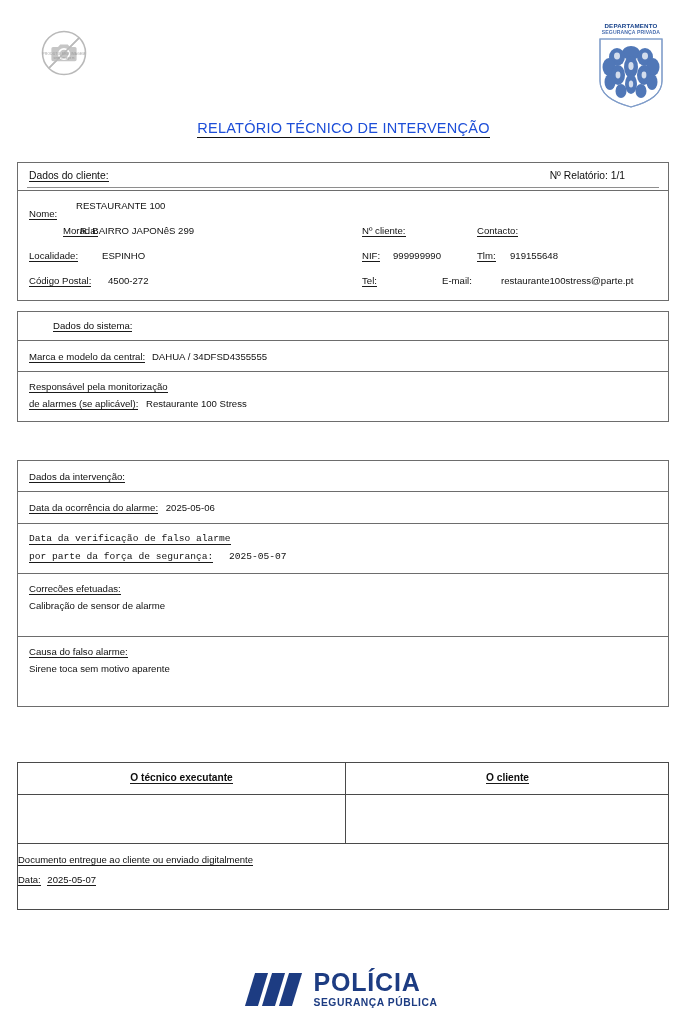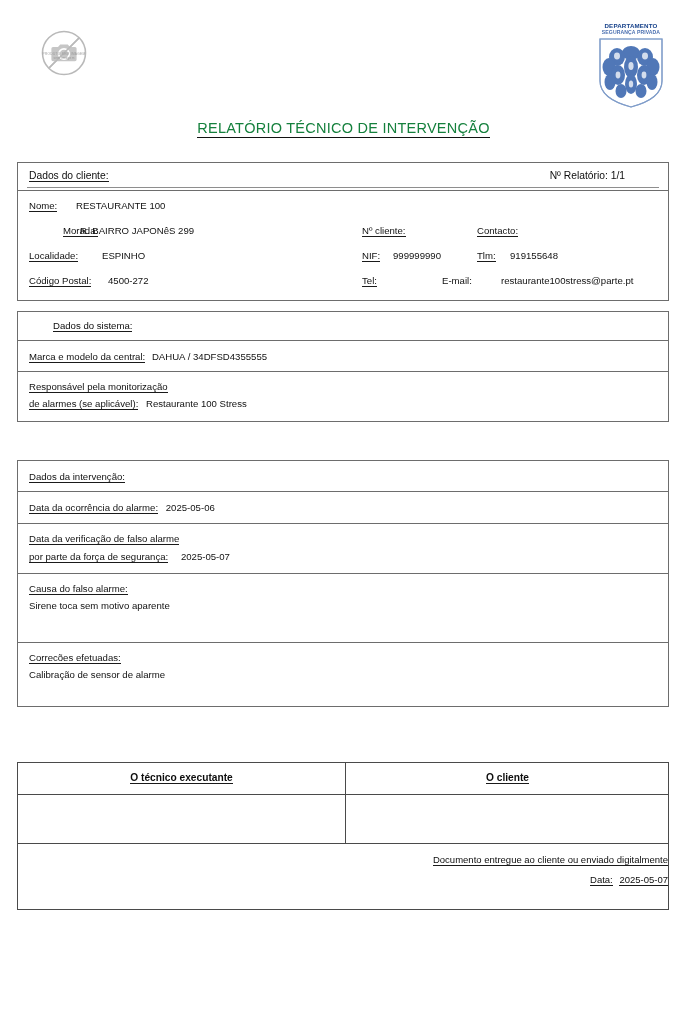--- a/index.html
+++ b/index.html
@@ -76,21 +76,21 @@
 
   
   .doc-title {
     position: absolute;
     top: 120px;
     left: 0;
     width: 687px;
     text-align: center;
     font-size: 14.5px;
     letter-spacing: .25px;
-    color: #15803d;
+    color: #1d4ed8;
   }
   .doc-title span {
     border-bottom: 1px solid #111;
     padding-bottom: 1px;
   }
 
   
   .block {
     position: absolute;
     left: 17px;
@@ -168,21 +168,21 @@
     position: absolute; left: 0; width: 327px; top: 9px;
     text-align: center; font-size: 10.2px; font-weight: bold;
   }
   .sig-colR {
     position: absolute; left: 328px; width: 323px; top: 9px;
     text-align: center; font-size: 10.2px; font-weight: bold;
   }
   .sig-r3 {
     position: relative;
     height: 55px;
-    text-align: right;
+    text-align: left;
   }
   .sig-note {
     margin-top: 10px;
     font-size: 9.5px;
   }
   .sig-date {
     margin-top: 9px;
     font-size: 9.5px;
   }
 
@@ -289,21 +289,21 @@
       <div class="rel">
         <span>Nº Relatório:</span>
         <span>1/1</span>
       </div>
       <div class="rule"></div>
     </div>
 
     <div class="row" style="border-bottom:none; padding-top:3px; padding-bottom:6px;">
 
       <div class="cline">
-        <div class="cell lbl" style="left:11px;">
+        <div class="cell lbl" style="left:11px;margin-top:8px;">
           <span class="u">Nome:</span>
         </div>
         <div class="cell val" style="left:58px;">RESTAURANTE 100</div>
       </div>
 
       <div class="cline">
         <div class="cell lbl" style="left:11px;margin-left:34px;">
           <span class="u">Morada:</span>
         </div>
         <div class="cell val" style="left:62px;">R. BAIRRO JAPONêS 299</div>
@@ -383,42 +383,42 @@
       </div>
     </div>
 
     <div class="row" style="height:32px;">
       <div class="pad lbl" style="top:10px;">
         <span class="u">Data da ocorrência do alarme:</span>
         <span class="val" style="margin-left:5px;">2025-05-06</span>
       </div>
     </div>
 
-    <div class="row" style="height:50px;">
+    <div class="row" style="height:50px;font-family:Liberation Mono, monospace;">
       <div class="pad lbl" style="top:9px;">
         <span class="u">Data da verificação de falso alarme</span>
       </div>
       <div class="pad lbl" style="top:27px;">
         <span class="u">por parte da força de segurança:</span>
         <span class="val" style="margin-left:10px;">2025-05-07</span>
       </div>
     </div>
 
+    <div class="row" style="height:63px;">
+      <div class="pad lbl" style="top:9px;">
+        <span class="u">Correcões efetuadas:</span>
+      </div>
+      <div class="pad val" style="top:26px;">Calibração de sensor de alarme</div>
+    </div>
+
     <div class="row" style="height:69px;">
       <div class="pad lbl" style="top:9px;">
         <span class="u">Causa do falso alarme:</span>
       </div>
       <div class="pad val" style="top:26px;">Sirene toca sem motivo aparente</div>
-    </div>
-
-    <div class="row" style="height:63px;">
-      <div class="pad lbl" style="top:9px;">
-        <span class="u">Correcões efetuadas:</span>
-      </div>
-      <div class="pad val" style="top:26px;">Calibração de sensor de alarme</div>
     </div>
   </div>
 
   <div class="sig" style="top:762px;">
 
     <div class="sig-r1">
       <div class="sig-divider"></div>
       <div class="sig-colL">
         <span class="u">O técnico executante</span>
       </div>
@@ -437,14 +437,25 @@
       <div class="sig-note">
         <span class="u">Documento entregue ao cliente ou enviado digitalmente</span>
       </div>
       <div class="sig-date">
         <span class="u">Data:</span>
         <span class="u" style="margin-left:4px;">2025-05-07</span>
       </div>
     </div>
   </div>
 
+  <div class="psp">
+    <div class="psp-bars">
+      <div class="psp-bar"></div>
+      <div class="psp-bar"></div>
+      <div class="psp-bar"></div>
+    </div>
+    <div class="psp-words">
+      <div class="psp-main">POLÍCIA</div>
+      <div class="psp-sub">SEGURANÇA PÚBLICA</div>
+    </div>
+  </div>
 
 </div>
 
 </body></html>

